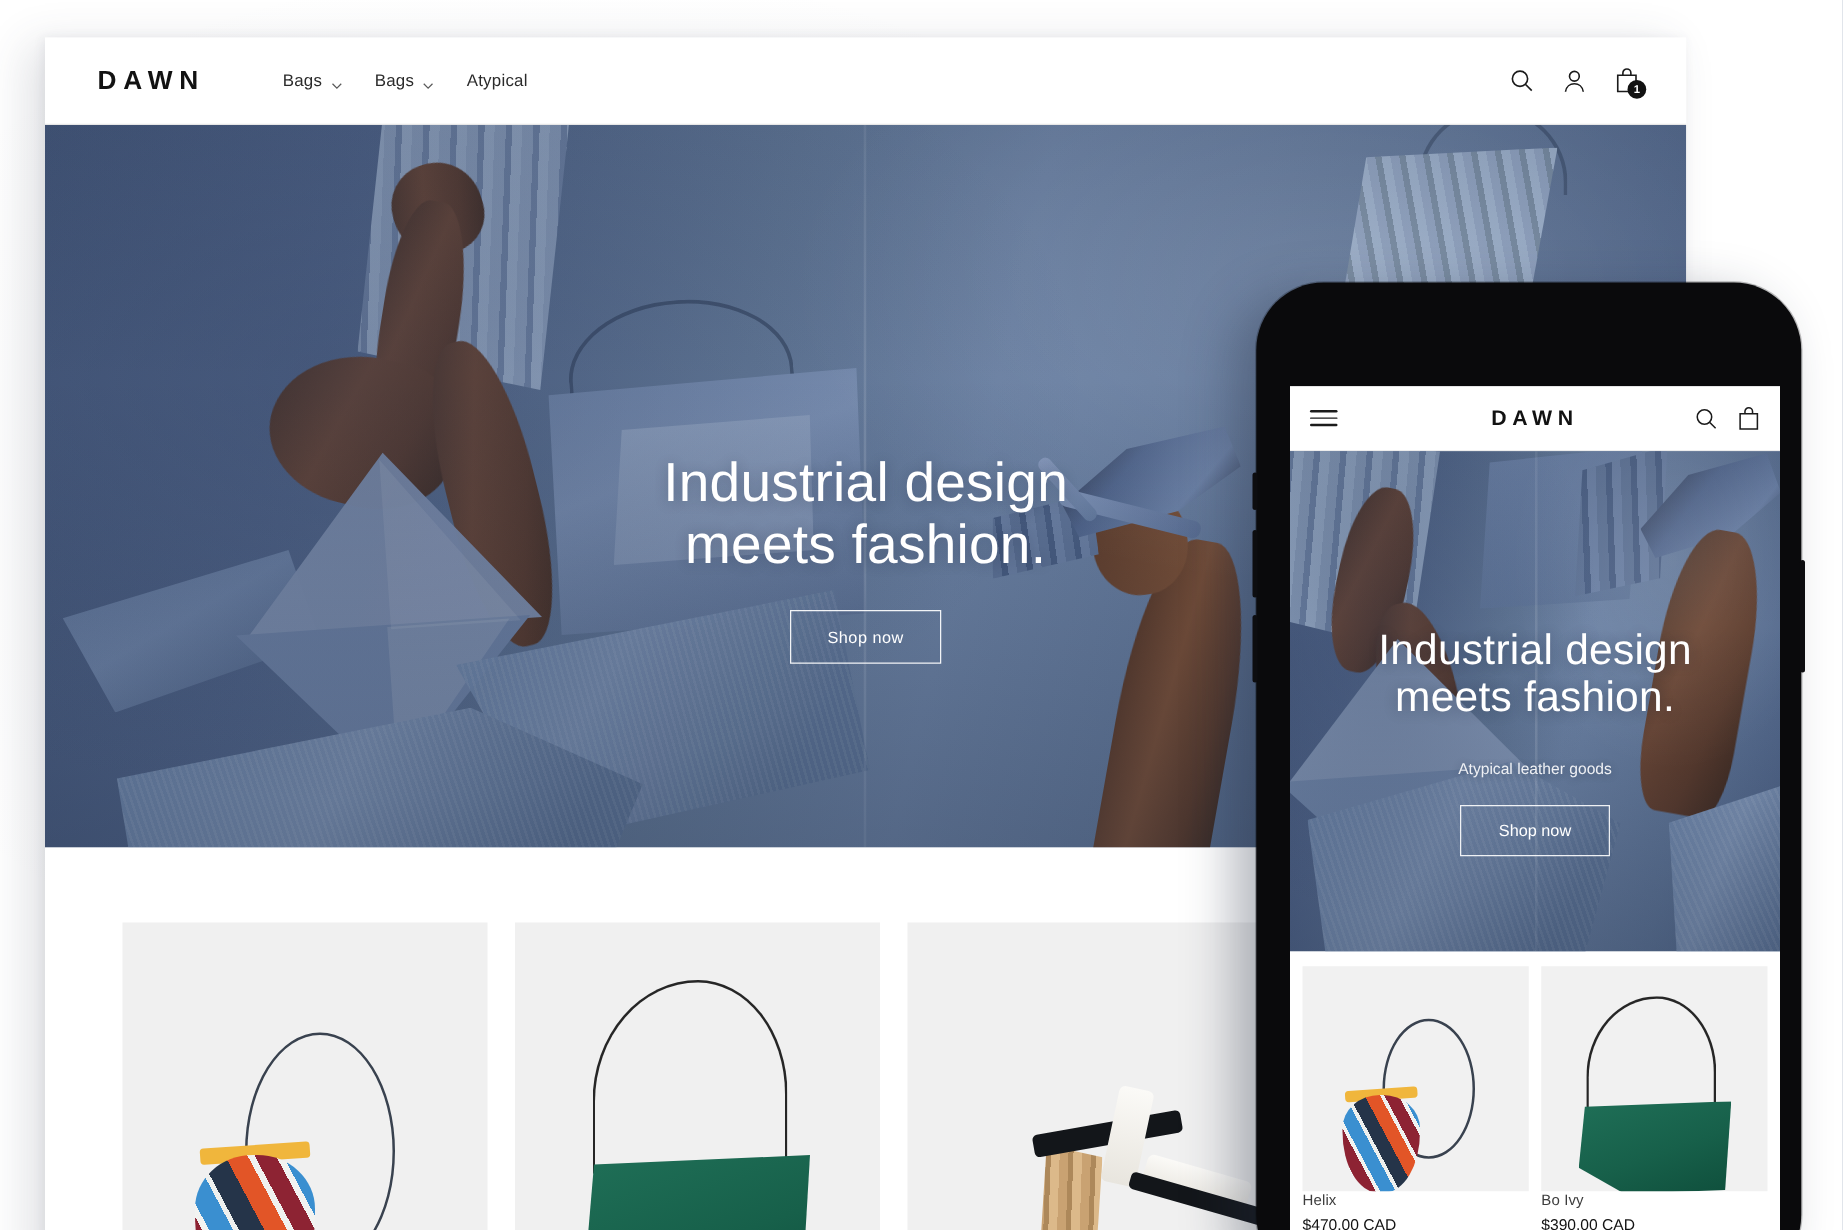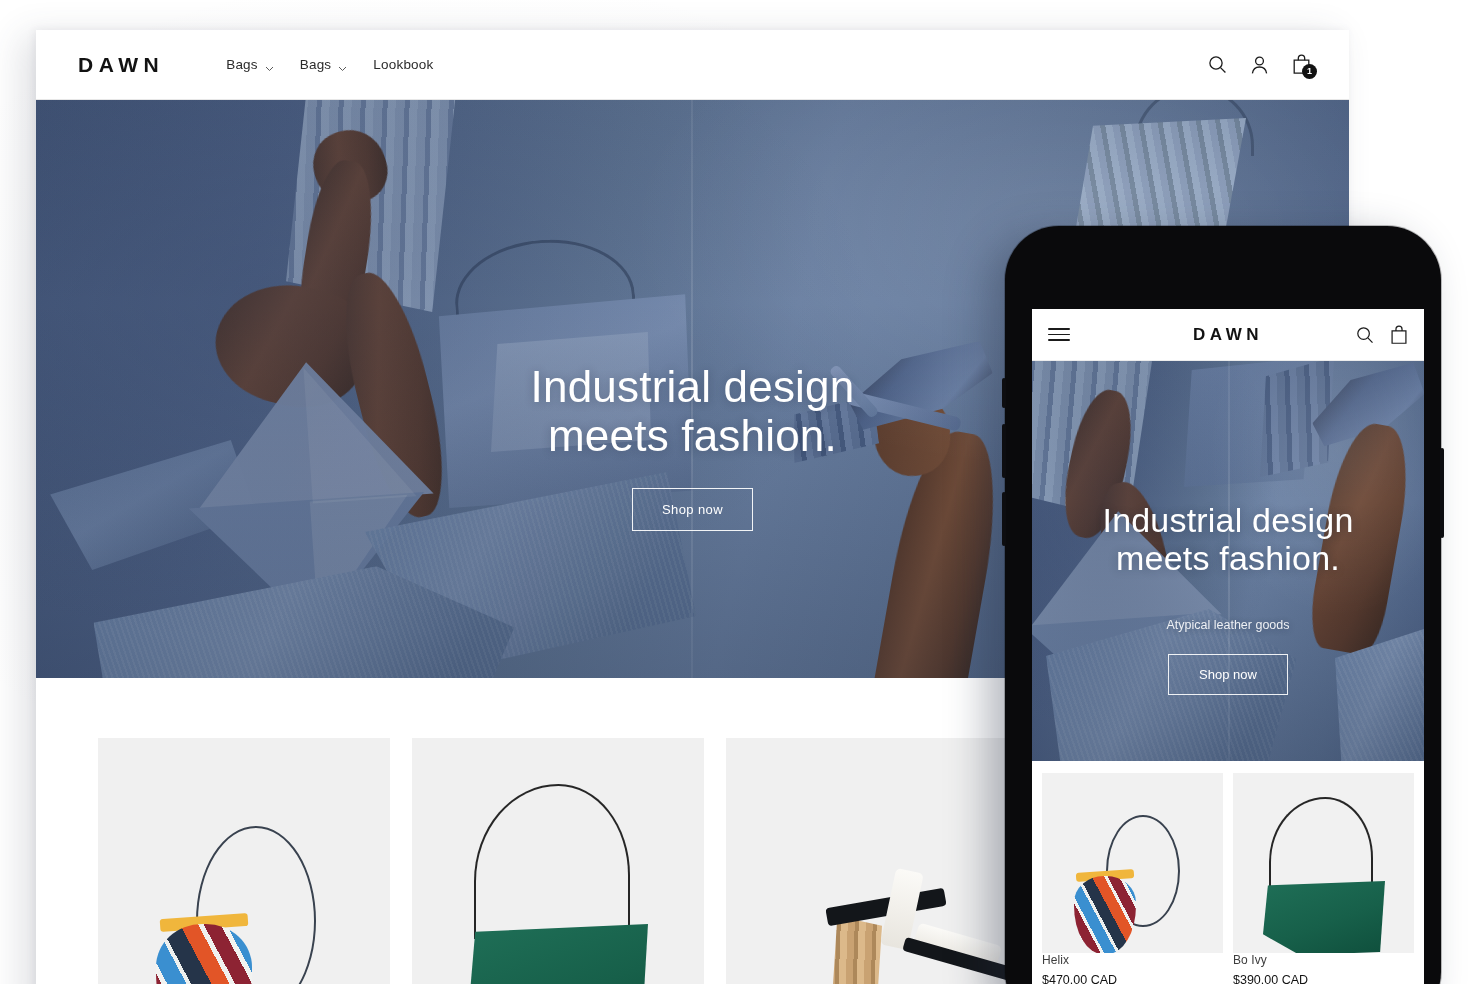--- a/index.html
+++ b/index.html
@@ -397,21 +397,21 @@
 
   
   #m-hero { position: relative; height: 400px; overflow: hidden; background: #5b6f8d; }
   #m-hero-copy {
     position: absolute; left: 0; right: 0; top: 140px; text-align: center; z-index: 6;
   }
   #m-hero-heading {
     font-size: 34px; line-height: 1.13; font-weight: 400; color: #fff; letter-spacing: .2px;
     text-shadow: 0 1px 10px rgba(20,30,50,.3);
   }
-  #m-hero-sub { margin-top: 40px; font-size: 12.5px; color: #eef0f4; text-shadow: 0 1px 7px rgba(20,30,50,.3); }
+  #m-hero-sub { margin-top: 30px; font-size: 12.5px; color: #eef0f4; text-shadow: 0 1px 7px rgba(20,30,50,.3); }
   #m-hero-cta {
     display: inline-block; margin-top: 22px; padding: 12px 30px;
     border: 1px solid rgba(255,255,255,.9); color: #fff; font-size: 13px; cursor: pointer;
   }
 
   
   #m-products {
     background: #fff;
     padding: 12px 10px 0 10px;
     display: flex;
@@ -440,21 +440,21 @@
               <path d="M1 1l3.5 3.5L8 1" fill="none" stroke="#5a5a5a" stroke-width="1"></path>
             </svg>
         </div>
         <div class="nav-item">
           <span>Bags</span>
           <svg class="chev" width="9" height="6" viewBox="0 0 9 6">
               <path d="M1 1l3.5 3.5L8 1" fill="none" stroke="#5a5a5a" stroke-width="1"></path>
             </svg>
         </div>
         <div class="nav-item">
-          <span>Lookbook</span>
+          <span>Atypical</span>
         </div>
       </div>
 
       <div id="desktop-actions">
         <div class="icon-btn">
           <svg width="19" height="19" viewBox="0 0 19 19">
             <circle cx="8" cy="8" r="6.1" fill="none" stroke="#1b1b1b" stroke-width="1.3"></circle>
             <line x1="12.5" y1="12.6" x2="17.4" y2="17.5" stroke="#1b1b1b" stroke-width="1.3"></line>
           </svg>
         </div>

